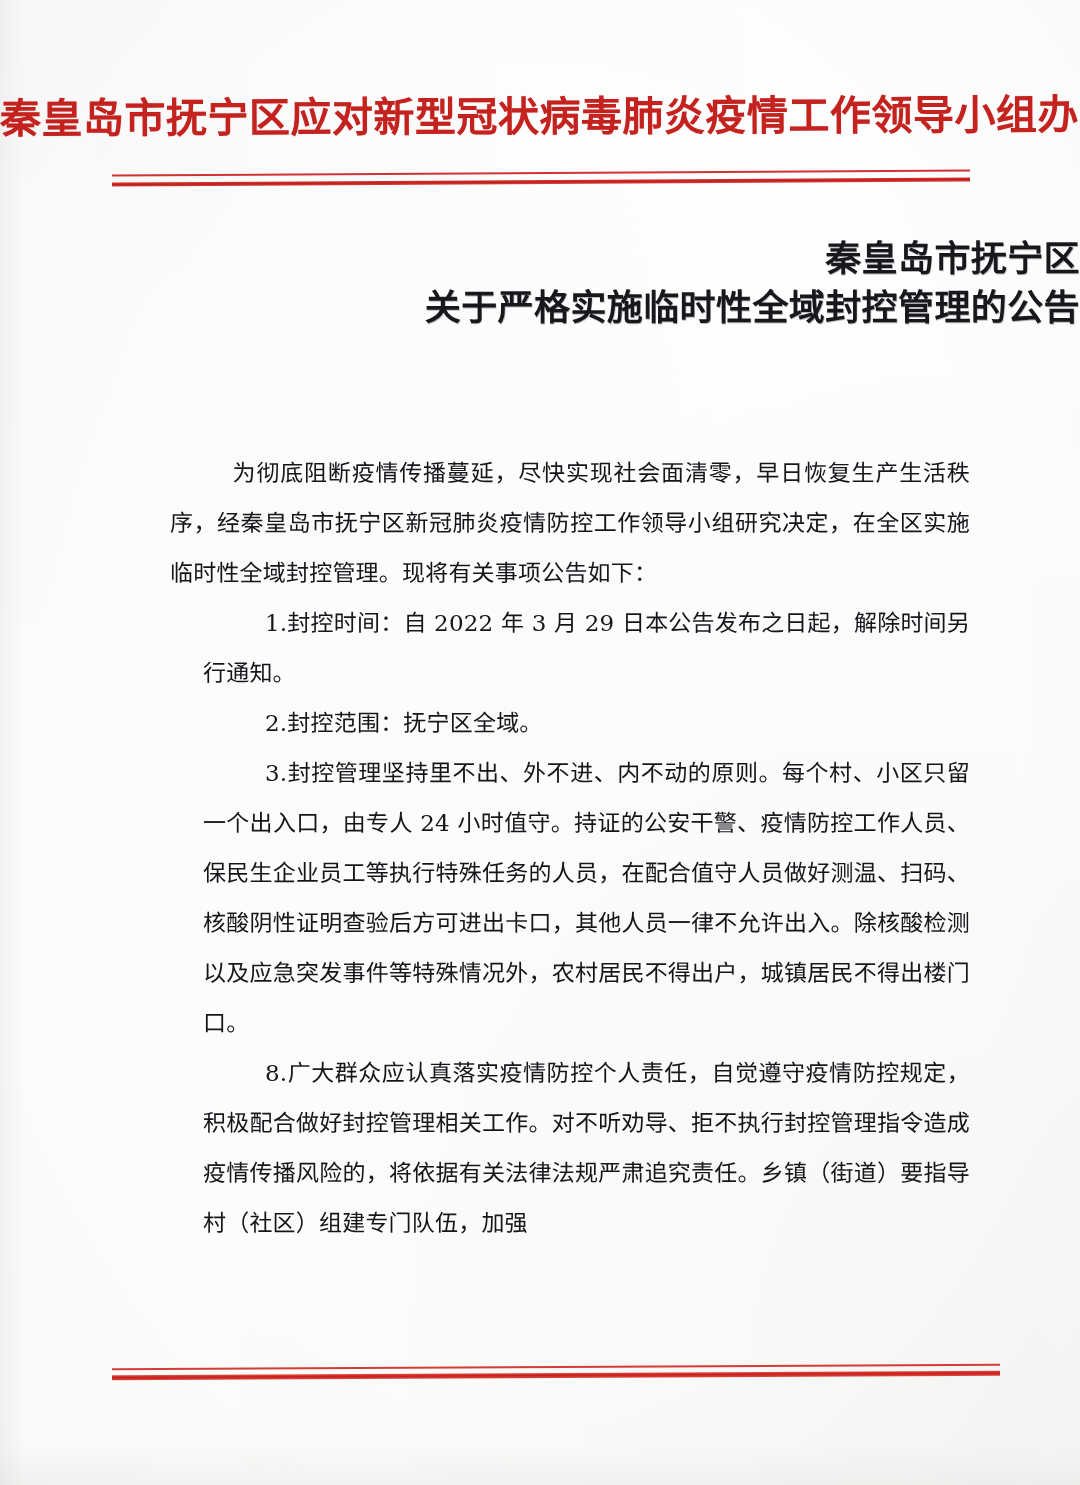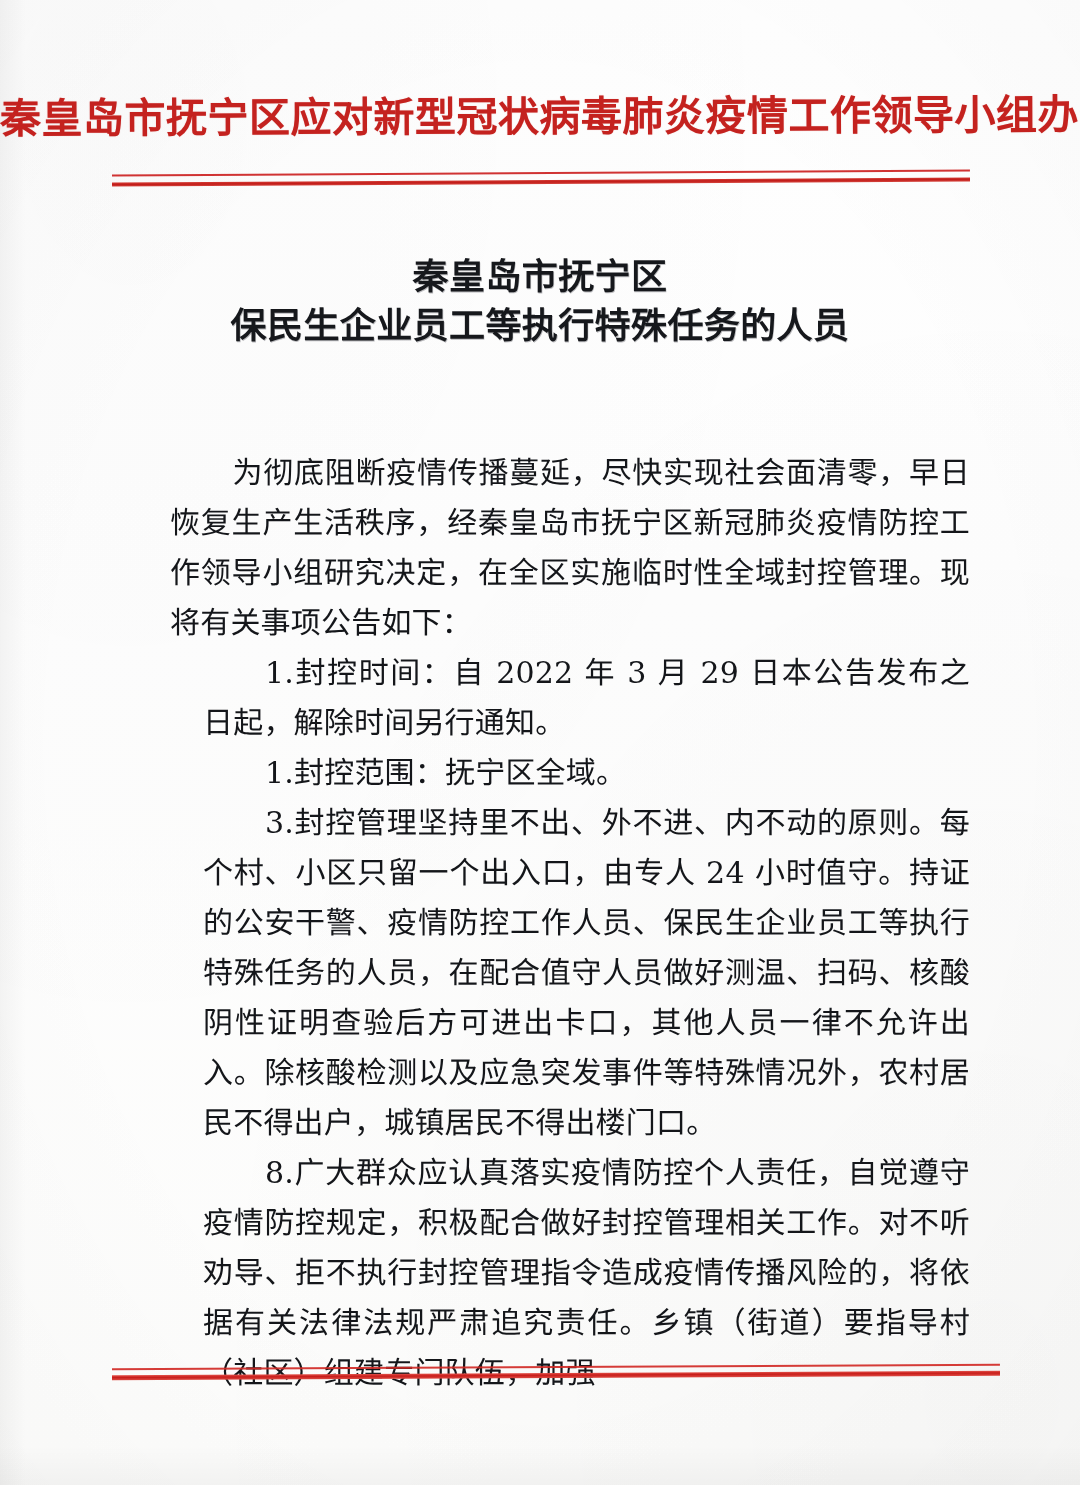--- a/index.html
+++ b/index.html
@@ -83,24 +83,24 @@
     height: 6px;
   }
   .rule-thick {
     height: 4px;
     background: linear-gradient(180deg, #d33a33 0%, #c21d1a 50%, #d4433c 100%);
   }
 
   
   .doc-title {
     position: absolute;
-    top: 252px;
+    top: 234px;
     left: 0;
     width: 1080px;
-    text-align: center;
+    text-align: right;
   }
   .doc-title-line {
     font-family: "DejaVu Sans", "Liberation Sans", sans-serif;
     font-weight: bold;
     font-size: 36px;
     color: #16181c;
     line-height: 49px;
     letter-spacing: 0.4px;
     white-space: nowrap;
     text-shadow: 0.6px 0.6px 0 rgba(60,60,70,0.35);
@@ -109,21 +109,21 @@
   
   .body-text {
     position: absolute;
     top: 448px;
     left: 170px;
     width: 800px;
   }
   .para {
     margin: 0;
     font-family: "DejaVu Serif", "Liberation Serif", serif;
-    font-size: 30px;
+    font-size: 23px;
     line-height: 50px;
     color: #14161a;
     text-align: justify;
     text-justify: inter-character;
     letter-spacing: 0.2px;
     text-indent: 0;
   }
   .para + .para {
     margin-top: 0px;
     margin-left: 33px;
@@ -171,32 +171,32 @@
   </div>
 
   <div class="header-rules">
     <div class="rule-thin"></div>
     <div class="rule-gap"></div>
     <div class="rule-thick"></div>
   </div>
 
   <div class="doc-title">
     <div class="doc-title-line">秦皇岛市抚宁区</div>
-    <div class="doc-title-line">保民生企业员工等执行特殊任务的人员</div>
+    <div class="doc-title-line">关于严格实施临时性全域封控管理的公告</div>
   </div>
 
   <div class="body-text">
     <p class="para">
       <span class="indent"></span><span>为彻底阻断疫情传播蔓延，尽快实现社会面清零，早日恢复生产生活秩序，经秦皇岛市抚宁区新冠肺炎疫情防控工作领导小组研究决定，在全区实施临时性全域封控管理。现将有关事项公告如下：</span>
     </p>
     <p class="para">
       <span class="indent"></span><span>1.封控时间：自 2022 年 3 月 29 日本公告发布之日起，解除时间另行通知。</span>
     </p>
     <p class="para">
-      <span class="indent"></span><span>1.封控范围：抚宁区全域。</span>
+      <span class="indent"></span><span>2.封控范围：抚宁区全域。</span>
     </p>
     <p class="para">
       <span class="indent"></span><span>3.封控管理坚持里不出、外不进、内不动的原则。每个村、小区只留一个出入口，由专人 24 小时值守。持证的公安干警、疫情防控工作人员、保民生企业员工等执行特殊任务的人员，在配合值守人员做好测温、扫码、核酸阴性证明查验后方可进出卡口，其他人员一律不允许出入。除核酸检测以及应急突发事件等特殊情况外，农村居民不得出户，城镇居民不得出楼门口。</span>
     </p>
     <p class="para">
       <span class="indent"></span><span>8.广大群众应认真落实疫情防控个人责任，自觉遵守疫情防控规定，积极配合做好封控管理相关工作。对不听劝导、拒不执行封控管理指令造成疫情传播风险的，将依据有关法律法规严肃追究责任。乡镇（街道）要指导村（社区）组建专门队伍，加强</span>
     </p>
   </div>
 
   <div class="footer-rules">

